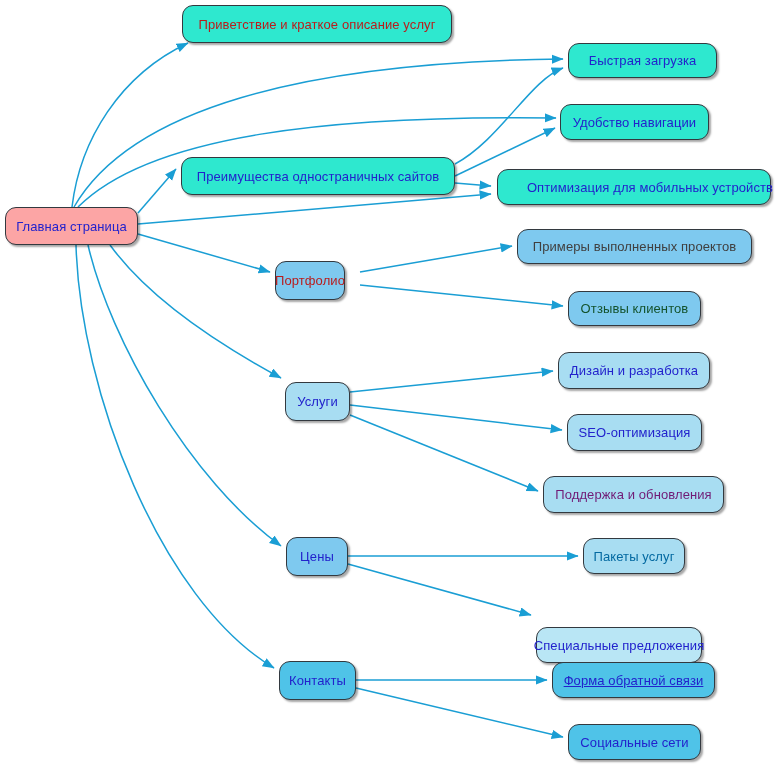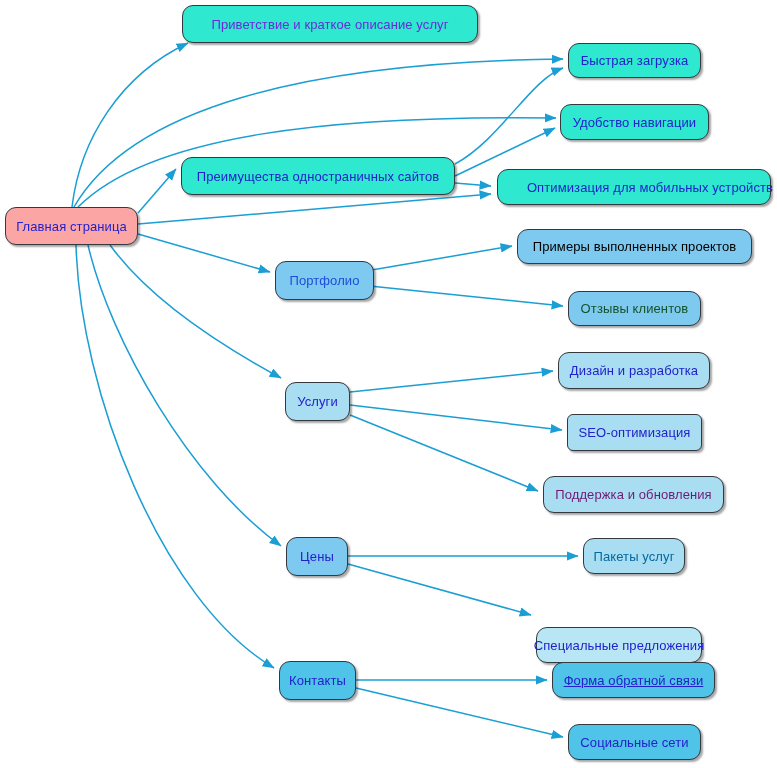--- a/index.html
+++ b/index.html
@@ -76,51 +76,51 @@
         <path d="M 348 556 L 578 556" fill="none" stroke="#1a9ed4" stroke-width="1.5" marker-end="url(#arrow)"></path>
         <path d="M 348 564 L 531 615" fill="none" stroke="#1a9ed4" stroke-width="1.5" marker-end="url(#arrow)"></path>
         <path d="M 356 680 L 547 680" fill="none" stroke="#1a9ed4" stroke-width="1.5" marker-end="url(#arrow)"></path>
         <path d="M 356 688 L 563 737" fill="none" stroke="#1a9ed4" stroke-width="1.5" marker-end="url(#arrow)"></path>
       </g>
   </svg>
   <div id="node-layer">
       <div class="node" style="left: 5px; top: 207px; width: 133px; height: 38px; background: #fca5a5; border-color: rgb(51, 57, 63); color: rgb(34, 34, 204);">
         <span class="node-label">Главная страница</span>
       </div>
-      <div class="node" style="left: 182px; top: 5px; width: 296px; height: 38px; background: rgb(46, 232, 207); border-color: rgb(51, 57, 63); color: #6d28d9;">
+      <div class="node" style="left: 182px; top: 5px; width: 270px; height: 38px; background: rgb(46, 232, 207); border-color: rgb(51, 57, 63); color: #b91c1c;">
         <span class="node-label">Приветствие и краткое описание услуг</span>
       </div>
       <div class="node" style="left: 181px; top: 157px; width: 274px; height: 38px; background: rgb(46, 232, 207); border-color: rgb(51, 57, 63); color: rgb(34, 34, 204);">
         <span class="node-label">Преимущества одностраничных сайтов</span>
       </div>
-      <div class="node" style="left: 568px; top: 43px; width: 133px; height: 35px; background: rgb(46, 232, 207); border-color: rgb(51, 57, 63); color: rgb(34, 34, 204);">
+      <div class="node" style="left: 568px; top: 43px; width: 149px; height: 35px; background: rgb(46, 232, 207); border-color: rgb(51, 57, 63); color: rgb(34, 34, 204);">
         <span class="node-label">Быстрая загрузка</span>
       </div>
       <div class="node" style="left: 560px; top: 104px; width: 149px; height: 36px; background: rgb(46, 232, 207); border-color: rgb(51, 57, 63); color: rgb(34, 34, 204);">
         <span class="node-label">Удобство навигации</span>
       </div>
       <div class="node" style="left: 497px; top: 169px; width: 274px; height: 36px; background: rgb(46, 232, 207); border-color: rgb(51, 57, 63); color: rgb(34, 34, 204); padding-left: 32px;">
         <span class="node-label">Оптимизация для мобильных устройств</span>
       </div>
-      <div class="node" style="left: 275px; top: 261px; width: 99px; height: 39px; background: rgb(126, 201, 239); border-color: rgb(51, 57, 63); color: #1d4ed8;">
+      <div class="node" style="left: 275px; top: 261px; width: 70px; height: 39px; background: rgb(126, 201, 239); border-color: rgb(51, 57, 63); color: #b91c1c;">
         <span class="node-label">Портфолио</span>
       </div>
-      <div class="node" style="left: 517px; top: 229px; width: 235px; height: 35px; background: rgb(126, 201, 239); border-color: rgb(51, 57, 63); color: #000000;">
+      <div class="node" style="left: 517px; top: 229px; width: 235px; height: 35px; background: rgb(126, 201, 239); border-color: rgb(51, 57, 63); color: #404040;">
         <span class="node-label">Примеры выполненных проектов</span>
       </div>
       <div class="node" style="left: 568px; top: 291px; width: 133px; height: 35px; background: rgb(126, 201, 239); border-color: rgb(51, 57, 63); color: #14532d;">
         <span class="node-label">Отзывы клиентов</span>
       </div>
       <div class="node" style="left: 285px; top: 382px; width: 65px; height: 39px; background: rgb(168, 221, 242); border-color: rgb(51, 57, 63); color: rgb(34, 34, 204);">
         <span class="node-label">Услуги</span>
       </div>
       <div class="node" style="left: 558px; top: 352px; width: 152px; height: 37px; background: rgb(168, 221, 242); border-color: rgb(51, 57, 63); color: rgb(34, 34, 204);">
         <span class="node-label">Дизайн и разработка</span>
       </div>
-      <div class="node" style="left: 567px; top: 414px; width: 135px; height: 37px; background: rgb(168, 221, 242); border-color: rgb(51, 57, 63); color: rgb(34, 34, 204); border-radius: 6px;">
+      <div class="node" style="left: 567px; top: 414px; width: 135px; height: 37px; background: rgb(168, 221, 242); border-color: rgb(51, 57, 63); color: rgb(34, 34, 204);">
         <span class="node-label">SEO-оптимизация</span>
       </div>
       <div class="node" style="left: 543px; top: 476px; width: 181px; height: 37px; background: rgb(168, 221, 242); border-color: rgb(51, 57, 63); color: #701a75;">
         <span class="node-label">Поддержка и обновления</span>
       </div>
       <div class="node" style="left: 286px; top: 537px; width: 62px; height: 39px; background: rgb(126, 201, 239); border-color: rgb(51, 57, 63); color: rgb(34, 34, 204);">
         <span class="node-label">Цены</span>
       </div>
       <div class="node" style="left: 583px; top: 538px; width: 102px; height: 36px; background: rgb(168, 221, 242); border-color: rgb(51, 57, 63); color: #0369a1;">
         <span class="node-label">Пакеты услуг</span>

